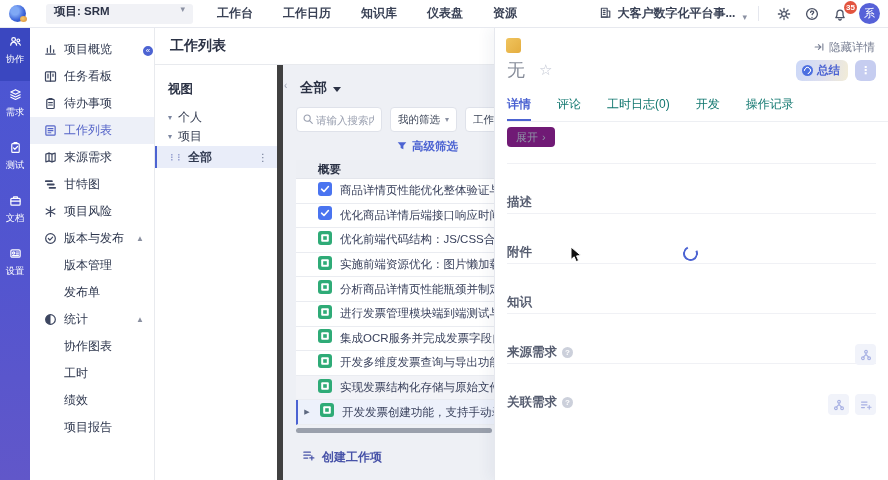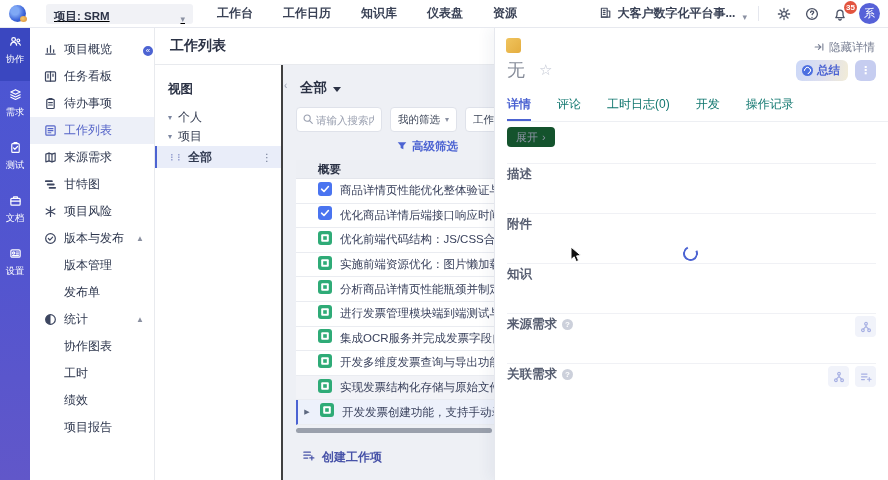--- a/index.html
+++ b/index.html
@@ -3,21 +3,21 @@
 <meta charset="utf-8">
 <style>
   html,body{margin:0;padding:0;background:#dfe2ea;}
   *{box-sizing:border-box;font-family:"Liberation Sans","DejaVu Sans",sans-serif;}
   .screen{position:relative;width:888px;height:480px;background:#eef0f5;overflow:hidden;}
 
   
   .topbar{position:absolute;left:0;top:0;width:888px;height:28px;background:#fff;border-bottom:1px solid #e7e9ef;display:flex;align-items:center;z-index:7;}
   .logo{width:17px;height:17px;border-radius:50%;margin-left:9px;background:radial-gradient(circle at 35% 35%,#7fa8f5 0 25%,#3c63d8 60%,#27459e 100%);position:relative;flex:0 0 auto;}
   .logo::after{content:"";position:absolute;right:-1px;bottom:0;width:7px;height:6px;border-radius:50%;background:radial-gradient(circle at 40% 40%,#f4c86a,#d98a35);}
-  .proj-pill{margin-left:20px;width:147px;height:20px;background:#f1f2f6;border-radius:3px;display:flex;align-items:flex-end;padding:0 8px;cursor:pointer;text-decoration:underline;}
+  .proj-pill{margin-left:20px;width:147px;height:20px;background:#f1f2f6;border-radius:3px;display:flex;align-items:flex-start;padding:0 8px;cursor:pointer;}
   .proj-pill .txt{font-size:11.5px;font-weight:700;color:#2c3347;}
   .proj-pill .chev{margin-left:auto;color:#8b91a2;font-size:9px;}
   .top-tabs{display:flex;margin-left:24px;gap:30px;}
   .top-tab{font-size:12px;color:#3a4256;font-weight:600;cursor:pointer;white-space:nowrap;}
   .top-right{margin-left:auto;display:flex;align-items:center;gap:0;padding-right:8px;}
   .org{display:flex;align-items:flex-end;gap:5px;font-size:12px;color:#3a4256;font-weight:600;cursor:pointer;}
   .org .chev{color:#8b91a2;font-size:9px;margin-left:2px;}
   .vdiv{width:1px;height:15px;background:#e5e7ee;margin:0 11px;}
   .icon-btn{width:22px;height:22px;display:flex;align-items:center;justify-content:center;cursor:pointer;position:relative;margin:0 3px;}
   .badge{position:absolute;top:-2px;right:-6px;min-width:13px;height:13px;border-radius:7px;background:#e2543f;color:#fff;font-size:8px;font-weight:700;display:flex;align-items:center;justify-content:center;padding:0 2px;z-index:2;}
@@ -38,21 +38,21 @@
   .side-item.active{background:#edf0f8;color:#5564c8;}
   .side-item.active .ic{color:#5564c8;}
   .side-item .caret-up{margin-left:auto;margin-right:10px;color:#8a90a0;font-size:8px;}
   .collapse-badge{position:absolute;left:141px;top:44px;width:14px;height:14px;border-radius:50%;background:#4c63d2;border:2px solid #fff;color:#fff;font-size:8px;line-height:10px;text-align:center;z-index:8;cursor:pointer;}
 
   
   .main{position:absolute;left:155px;top:28px;width:733px;height:452px;}
   .page-header{height:37px;background:#fff;border-bottom:1px solid #e8eaee;display:flex;align-items:center;padding-left:15px;}
   .page-title{font-size:14px;font-weight:700;color:#2b3245;}
 
-  .views{position:absolute;left:0;top:37px;width:128px;height:415px;background:#fff;border-right:2px solid #404040;}
+  .views{position:absolute;left:0;top:37px;width:128px;height:415px;background:#fff;border-right:6px solid #404040;}
   .views-title{font-size:12.5px;font-weight:700;color:#2b3245;padding:16px 0 10px 13px;}
   .tree-row{height:19px;display:flex;align-items:center;padding-left:13px;font-size:12px;color:#3a4256;cursor:pointer;}
   .tree-row .chev{color:#7c86a0;font-size:8px;margin-right:6px;}
   .tree-leaf{height:22px;display:flex;align-items:center;font-size:12px;color:#2e374e;font-weight:700;cursor:pointer;}
   .tree-leaf.selected{background:#e9edf9;border-left:2px solid #4c63d2;}
   .tree-leaf .drag{color:#97a0d0;font-size:8px;letter-spacing:-1px;margin:0 6px 0 11px;}
   .tree-leaf .kebab{margin-left:auto;margin-right:9px;color:#6b7590;font-size:10px;font-weight:400;}
   .panel-collapse{position:absolute;left:129px;top:52px;color:#9aa1b2;font-size:10px;cursor:pointer;}
 
   .listpanel{position:absolute;left:141px;top:37px;width:592px;height:415px;}
@@ -85,23 +85,23 @@
   .dtitle{font-size:18px;color:#878d9a;font-weight:400;}
   .star{color:#c0c5d2;font-size:15px;margin-left:14px;cursor:pointer;}
   .dbtns{position:absolute;right:12px;top:32px;display:flex;gap:7px;}
   .ai-btn{height:21px;border-radius:6px;padding:0 8px 0 6px;display:flex;align-items:center;gap:4px;background:linear-gradient(100deg,#ccd8f8 0%,#dfe0ee 55%,#f2ecd7 100%);font-size:11.5px;font-weight:700;color:#4c63d2;cursor:pointer;}
   .ai-orb{width:11px;height:11px;border-radius:50%;background:#4c6fe0;position:relative;}
   .ai-orb::after{content:"";position:absolute;left:2px;top:2px;width:5px;height:5px;border:1.5px solid #fff;border-radius:50%;border-bottom-color:transparent;transform:rotate(40deg);}
   .kebab-btn{width:21px;height:21px;border-radius:6px;background:#c6cdf0;color:#fff;font-weight:700;font-size:11px;display:flex;align-items:center;justify-content:center;cursor:pointer;}
   .dtabs{position:absolute;left:12px;right:0;top:68px;display:flex;gap:26px;border-bottom:1px solid #edeff3;height:26px;}
   .dtab{font-size:12px;color:#0f766e;cursor:pointer;padding-bottom:8px;white-space:nowrap;}
   .dtab.active{color:#4c63d2;font-weight:700;border-bottom:2px solid #4c63d2;}
-  .expand-pill{position:absolute;left:12px;top:99px;height:20px;border-radius:4px;background:#14532d;display:flex;align-items:center;padding:0 9px;font-size:11px;color:#8e94a6;gap:4px;cursor:pointer;}
+  .expand-pill{position:absolute;left:12px;top:99px;height:20px;border-radius:4px;background:#701a75;display:flex;align-items:center;padding:0 9px;font-size:11px;color:#8e94a6;gap:4px;cursor:pointer;}
   .dsections{position:absolute;left:12px;right:12px;top:135px;}
-  .dsection{border-top:1px solid #f0f1f5;height:50px;padding-top:2px;display:flex;align-items:flex-start;}
+  .dsection{border-top:1px solid #f0f1f5;height:50px;padding-top:30px;display:flex;align-items:flex-start;}
   .dsec-label{font-size:12.5px;color:#565d70;font-weight:600;display:flex;align-items:center;gap:5px;}
   .help-dot{width:11px;height:11px;border-radius:50%;background:#ccd0db;color:#fff;font-size:8px;display:flex;align-items:center;justify-content:center;}
   .dsec-icons{margin-left:auto;display:flex;gap:6px;}
   .sq-icon-btn{width:21px;height:21px;border-radius:4px;background:#f1f3fa;display:flex;align-items:center;justify-content:center;cursor:pointer;color:#a7b0e3;}
   .spinner{position:absolute;left:188px;top:218px;width:15px;height:15px;border:2px solid #4c63d2;border-top-color:transparent;border-radius:50%;transform:rotate(20deg);}
   .cursor{position:absolute;left:570px;top:246px;z-index:12;pointer-events:none;}
 </style>
 </head>
 <body>
 

